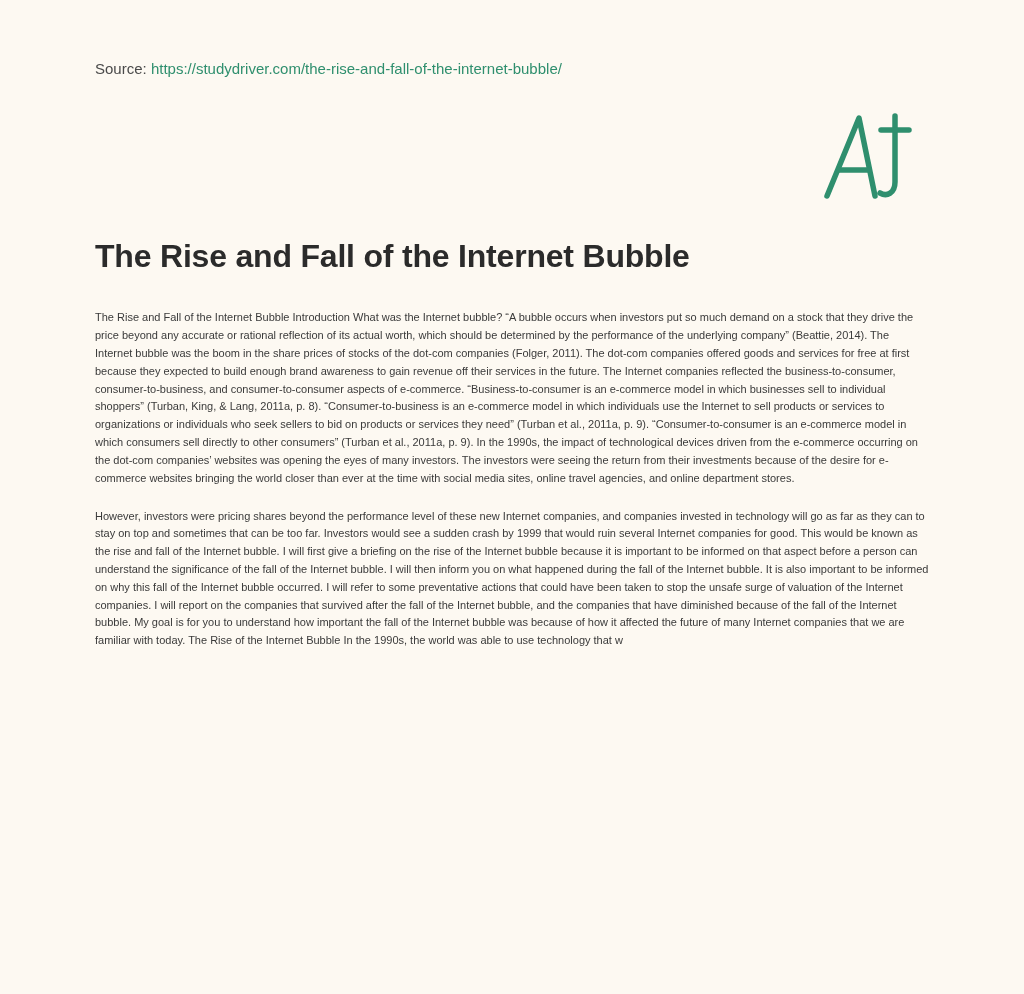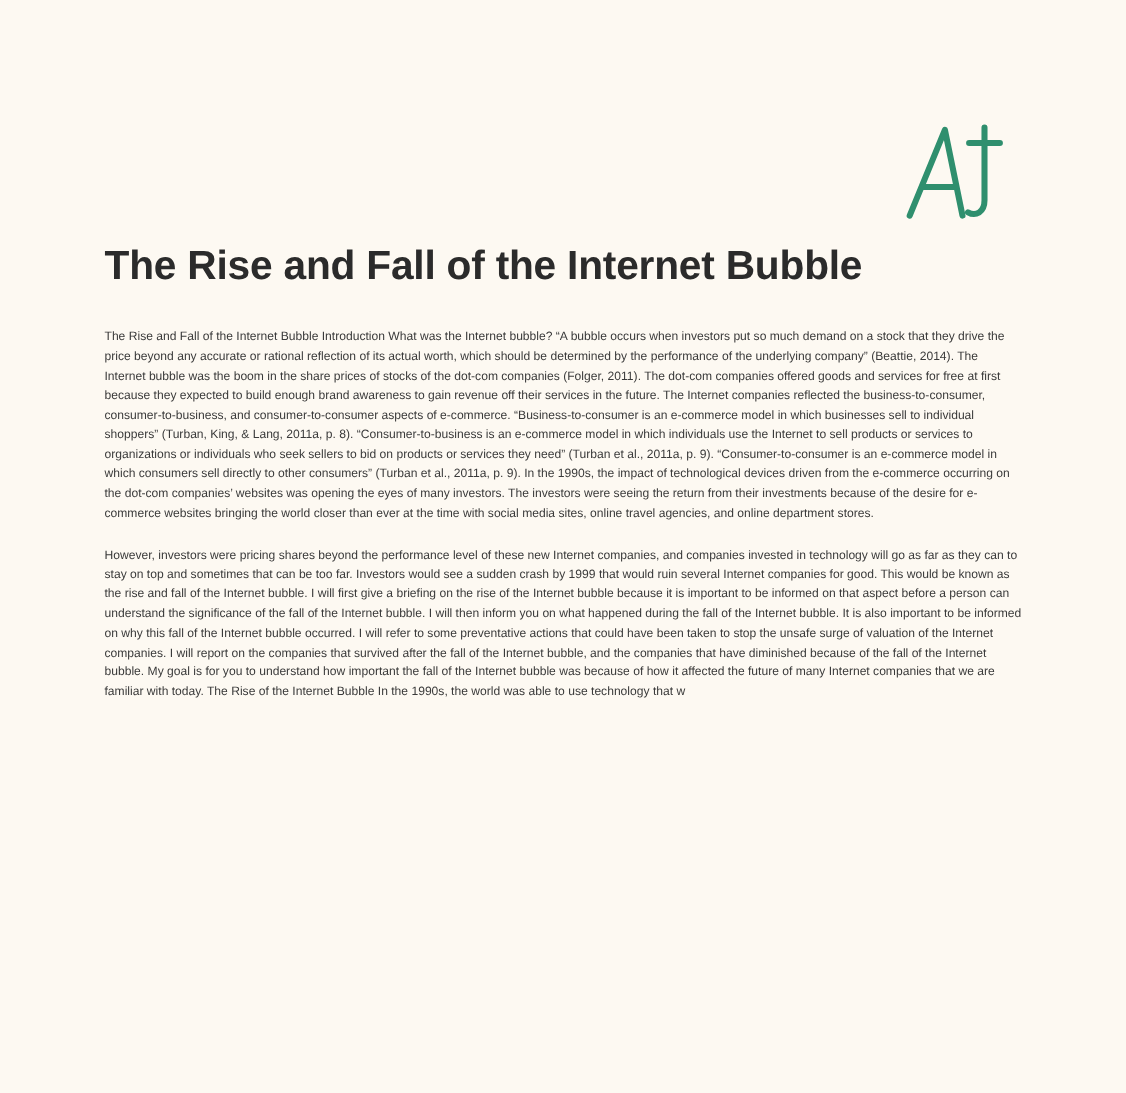--- a/index.html
+++ b/index.html
@@ -46,21 +46,21 @@
   .logo {
     position: absolute;
     top: 40px;
     right: 0px;
     width: 120px;
     height: 110px;
   }
   .logo svg { display: block; }
 
   .title {
-    font-size: 37px;
+    font-size: 32px;
     font-weight: 700;
     color: #2b2b2b;
     margin: 160px 0 34px 0;
     letter-spacing: -0.2px;
     line-height: 1.2;
   }
   .body-text p {
     font-size: 11px;
     line-height: 1.62;
     color: #3a3a3a;
@@ -68,20 +68,23 @@
     text-align: left;
   }
   .body-text p:last-child { margin-bottom: 0; }
 </style>
 </head>
 <body>
 
 <div class="page">
 
   <div class="header">
+    <div class="source-line">
+      <span class="source-label">Source: </span><a class="source-link" href="#">https://studydriver.com/the-rise-and-fall-of-the-internet-bubble/</a>
+    </div>
 
     <div class="logo">
       <svg width="120" height="110" viewBox="0 0 120 110" xmlns="http://www.w3.org/2000/svg" aria-hidden="true">
         <g fill="none" stroke="#2f8f6e" stroke-width="5.5" stroke-linecap="round" stroke-linejoin="round">
           <path d="M18 96 L50 18 L66 96"></path>
           <path d="M30 70 L60 70"></path>
           <path d="M86 16 L86 82 C86 93 78 97 71 93"></path>
           <path d="M72 30 L100 30"></path>
         </g>
       </svg>

